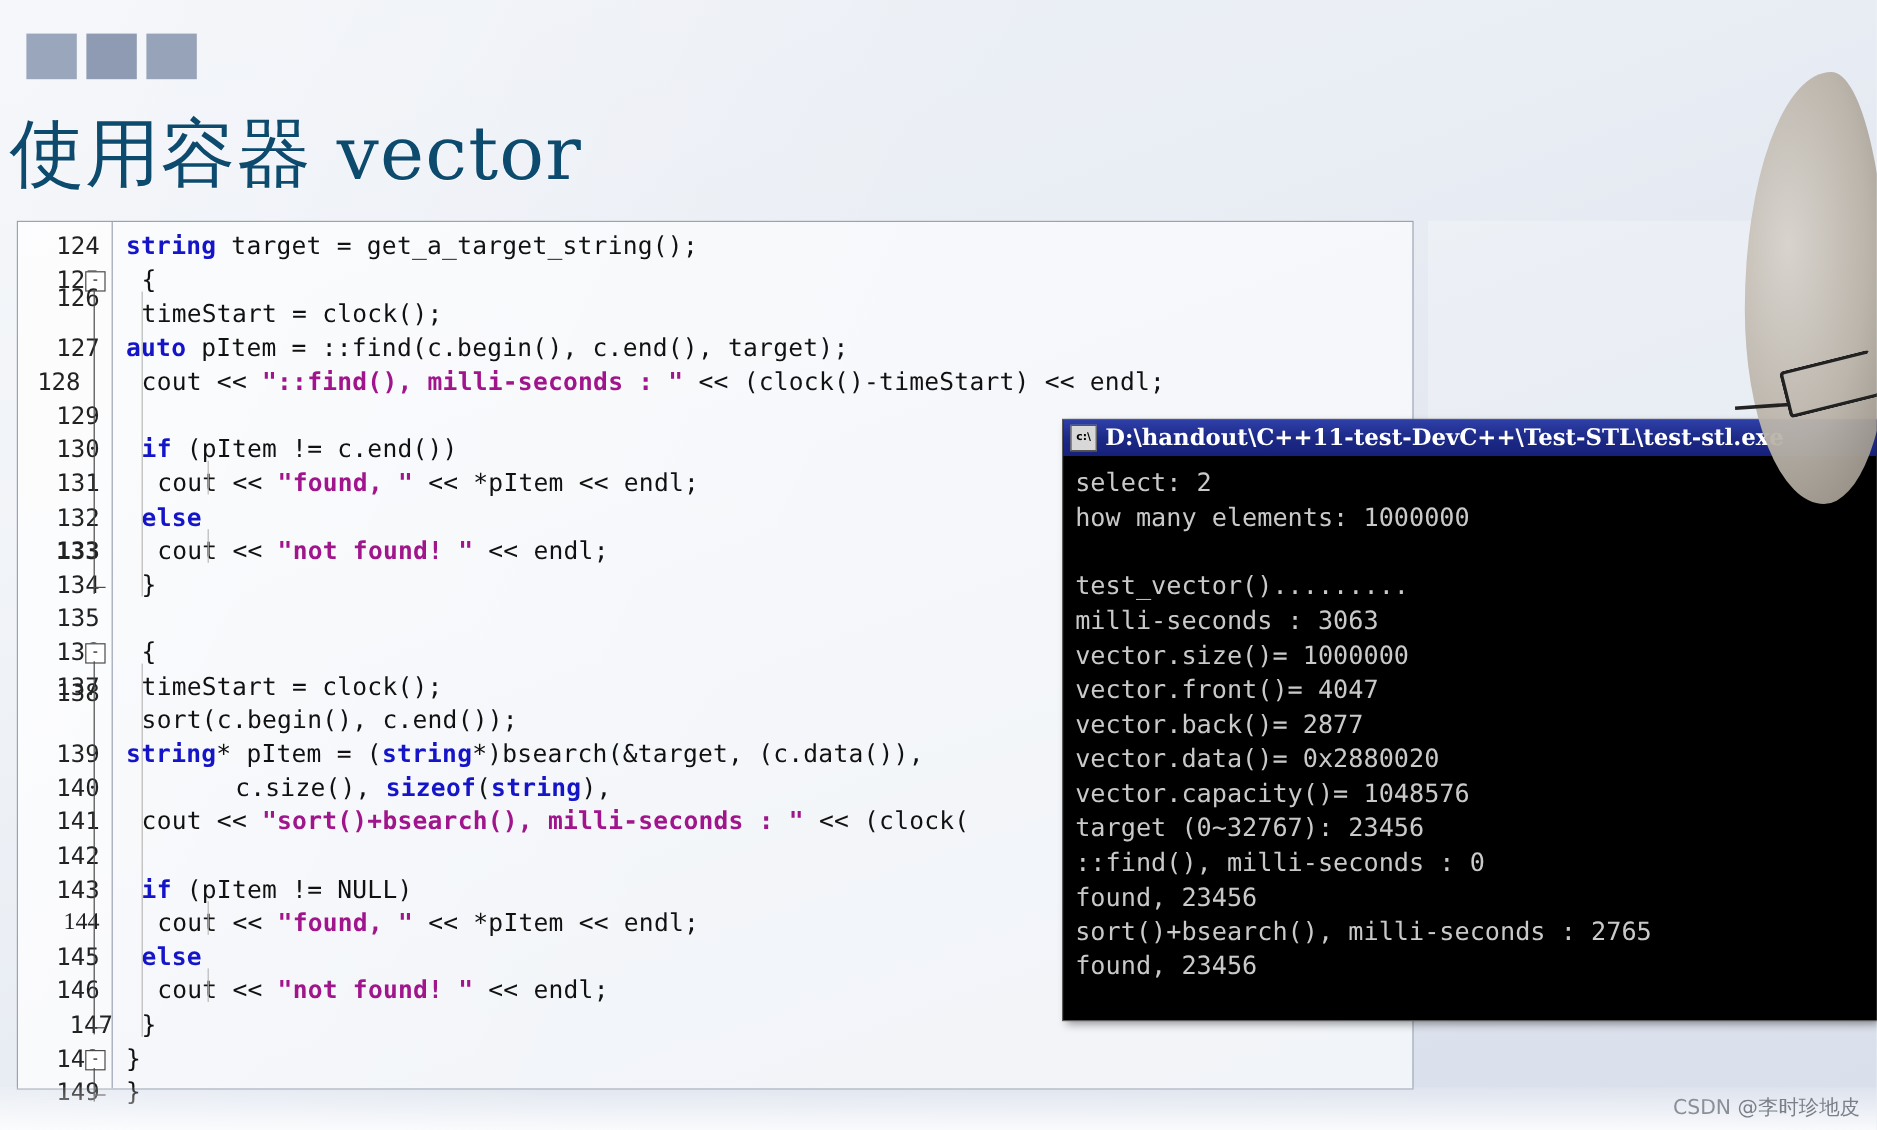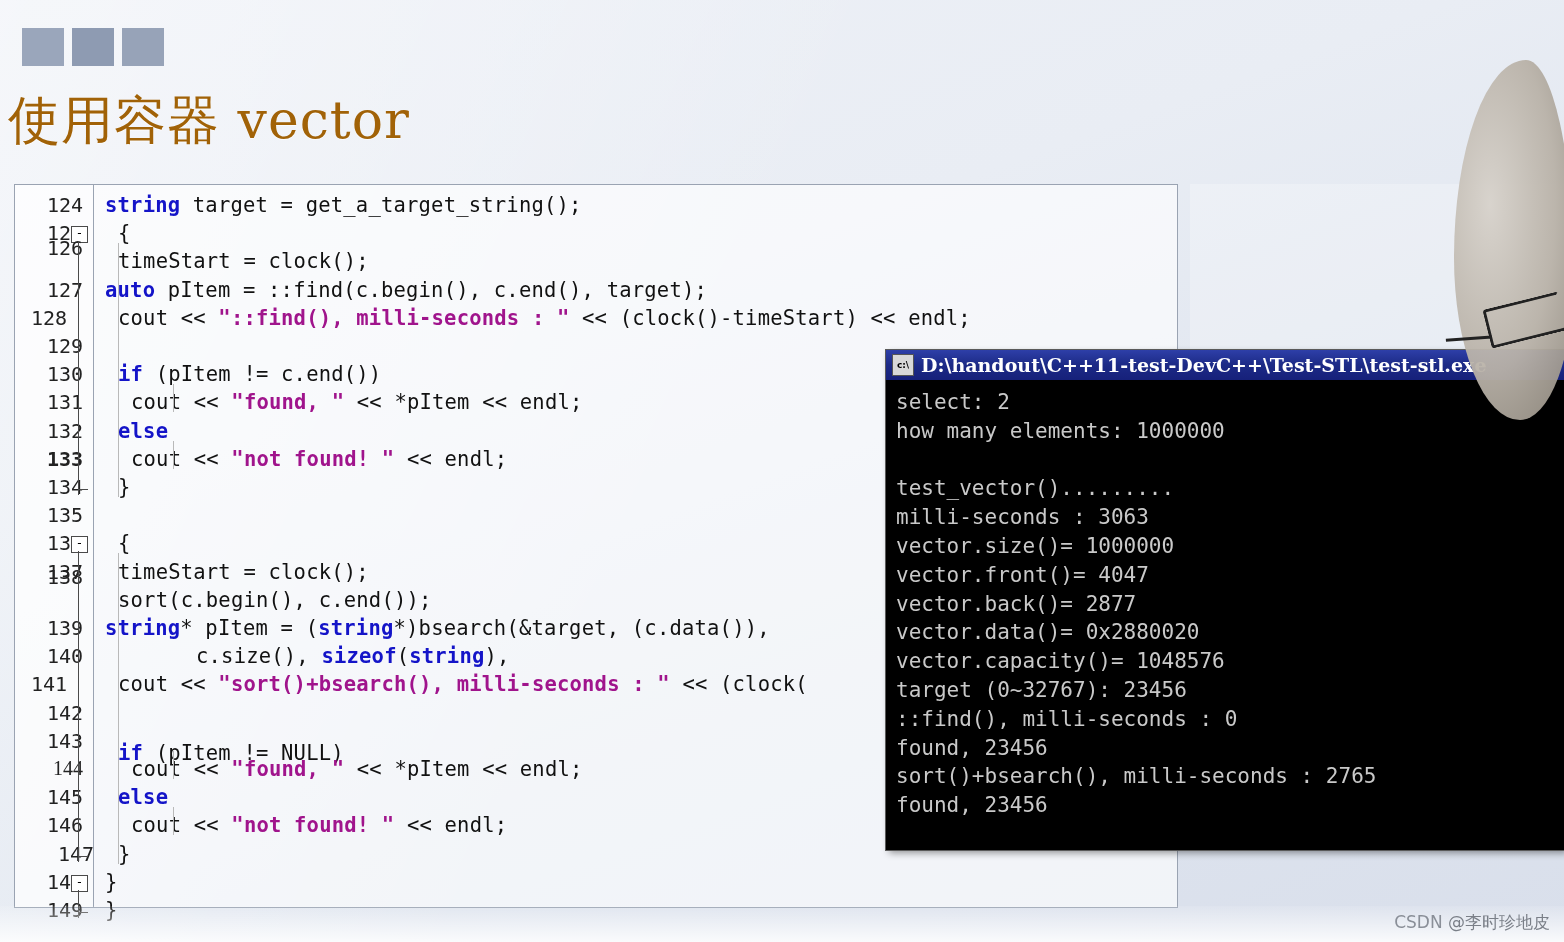--- a/index.html
+++ b/index.html
@@ -21,21 +21,21 @@
   }
   
   .deco{position:absolute;top:28px;left:22px;display:flex;gap:8px;}
   .deco span{display:block;width:42px;height:38px;background:#9aa6bb;}
   .deco span:nth-child(2){background:#8e9bb2;}
   .deco span:nth-child(3){background:#97a3b8;}
   
   .title{
     position:absolute;left:8px;top:86px;
     font-family:"DejaVu Serif","Liberation Serif",serif;
-    font-size:52px;color:#a16207;letter-spacing:1px;
+    font-size:62px;color:#0c4a6e;letter-spacing:1px;
     text-shadow:0 1px 0 rgba(255,255,255,.6);
   }
   
   .code-frame{
     position:absolute;left:14px;top:184px;width:1164px;height:724px;
     border:1px solid #9aa3b2;background:rgba(255,255,255,.62);
     box-sizing:border-box;
   }
   .gutter{
     position:absolute;left:0;top:0;width:78px;height:100%;
@@ -162,26 +162,26 @@
       <div class="fold" style="top: 351.4px;">-</div>
       <div class="codeline" style="top: 346.4px; left: 103px;">{</div>
       <div class="ln" style="position: absolute; left: 0px; top: 374.6px;">137</div>
       <div class="codeline" style="top: 374.6px; left: 103px;">timeStart = clock();</div>
       <div class="ln" style="position: absolute; left: 0px; top: 380px;">138</div>
       <div class="codeline" style="top: 402.8px; left: 103px;">sort(c.begin(), c.end());</div>
       <div class="ln" style="position: absolute; left: 0px; top: 431px;">139</div>
       <div class="codeline" style="top: 431px; left: 90px;"><span class="kw">string</span>* pItem = (<span class="kw">string</span>*)bsearch(&amp;target, (c.data()),</div>
       <div class="ln" style="position: absolute; left: 0px; top: 459.2px;">140</div>
       <div class="codeline" style="top: 459.2px; left: 181px;">c.size(), <span class="kw">sizeof</span>(<span class="kw">string</span>),</div>
-      <div class="ln" style="position: absolute; left: 0px; top: 487.4px; text-align: center;">141</div>
+      <div class="ln" style="position: absolute; left: 0px; top: 487.4px;">141</div>
       <div class="codeline" style="top: 487.4px; left: 103px;">cout &lt;&lt; <span class="str">"sort()+bsearch(), milli-seconds : "</span> &lt;&lt; (clock(</div>
       <div class="ln" style="position: absolute; left: 0px; top: 515.6px;">142</div>
       <div class="codeline" style="top: 515.6px; left: 103px;"></div>
       <div class="ln" style="position: absolute; left: 0px; top: 543.8px;">143</div>
-      <div class="codeline" style="top: 543.8px; left: 103px; margin-top: 12px;"><span class="kw">if</span> (pItem != NULL)</div>
+      <div class="codeline" style="top: 543.8px; left: 103px;"><span class="kw">if</span> (pItem != NULL)</div>
       <div class="ln" style="position: absolute; left: 0px; top: 572px; font-family: Liberation Serif, serif;">144</div>
       <div class="codeline" style="top: 572px; left: 116px;">cout &lt;&lt; <span class="str">"found, "</span> &lt;&lt; *pItem &lt;&lt; endl;</div>
       <div class="ln" style="position: absolute; left: 0px; top: 600.2px;">145</div>
       <div class="codeline" style="top: 600.2px; left: 103px;"><span class="kw">else</span></div>
       <div class="ln" style="position: absolute; left: 0px; top: 628.4px;">146</div>
       <div class="codeline" style="top: 628.4px; left: 116px;">cout &lt;&lt; <span class="str">"not found! "</span> &lt;&lt; endl;</div>
       <div class="ln" style="position: absolute; left: 0px; top: 656.6px; padding-left: 43px;">147</div>
       <div class="codeline" style="top: 656.6px; left: 103px;">}</div>
       <div class="ln" style="position: absolute; left: 0px; top: 684.8px;">148</div>
       <div class="fold" style="top: 689.8px;">-</div>

